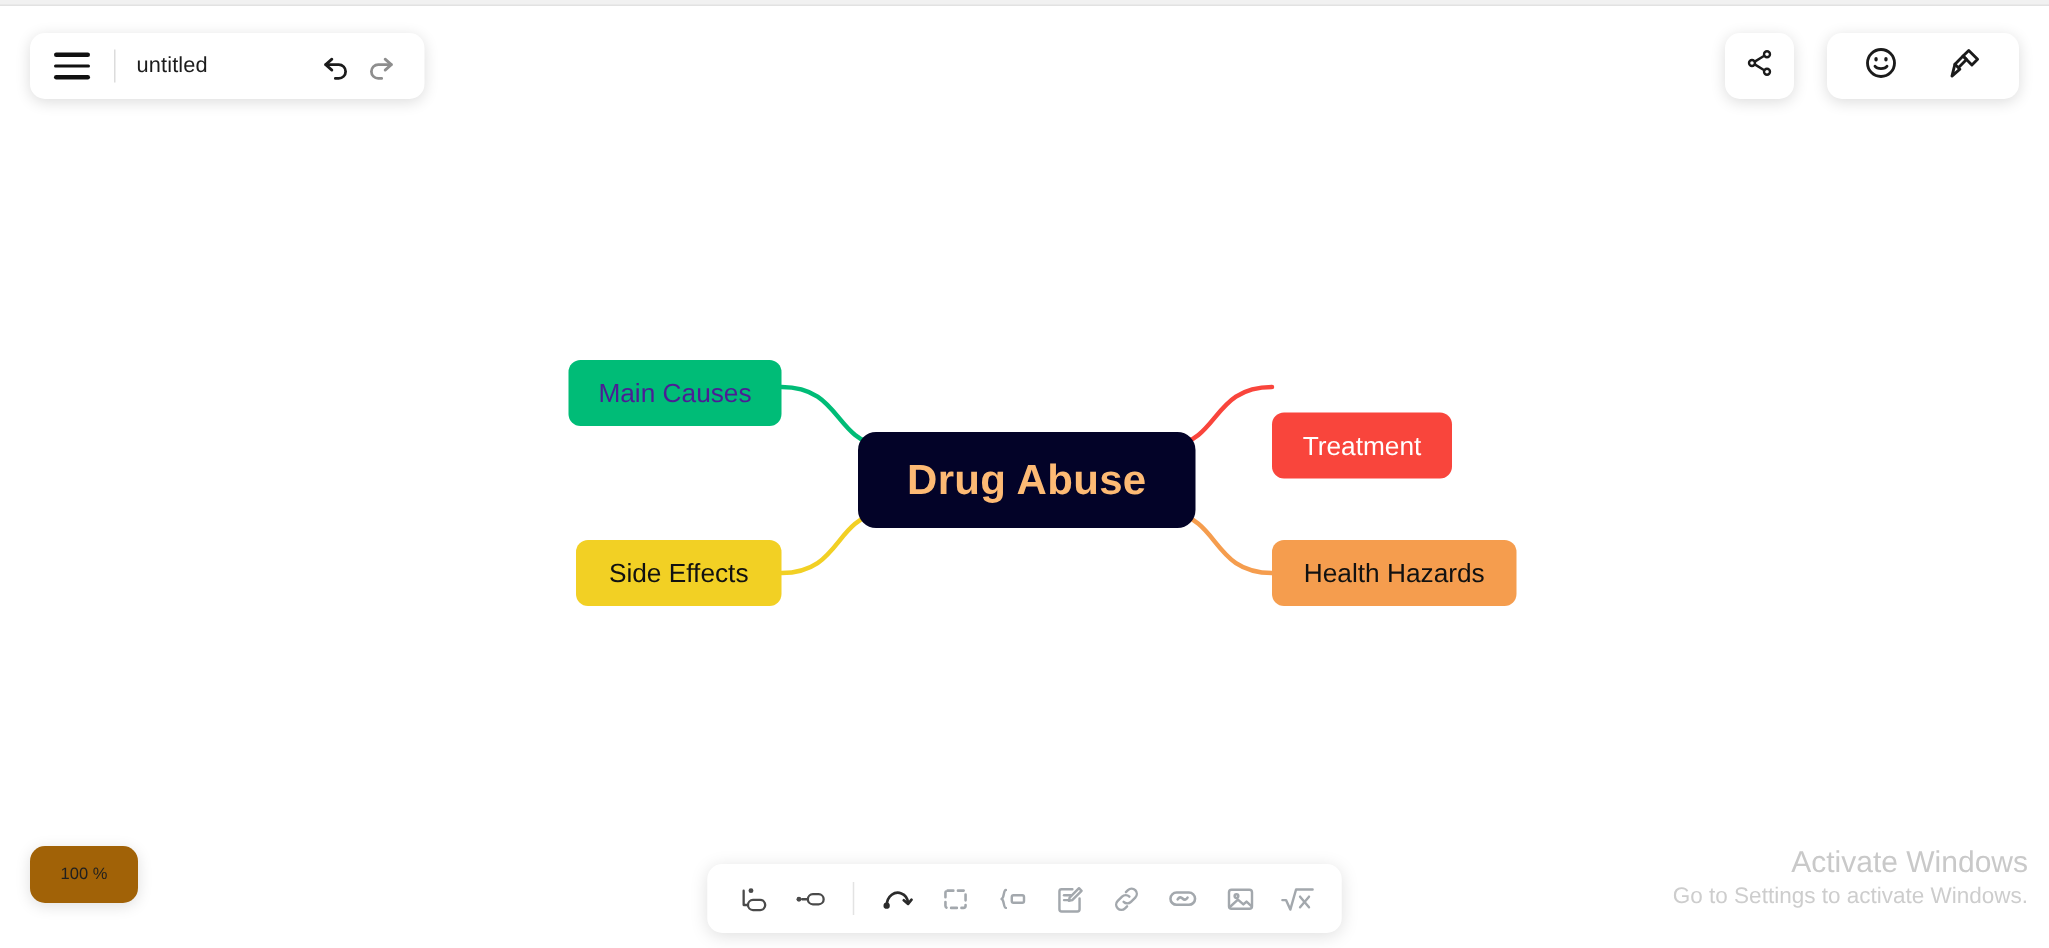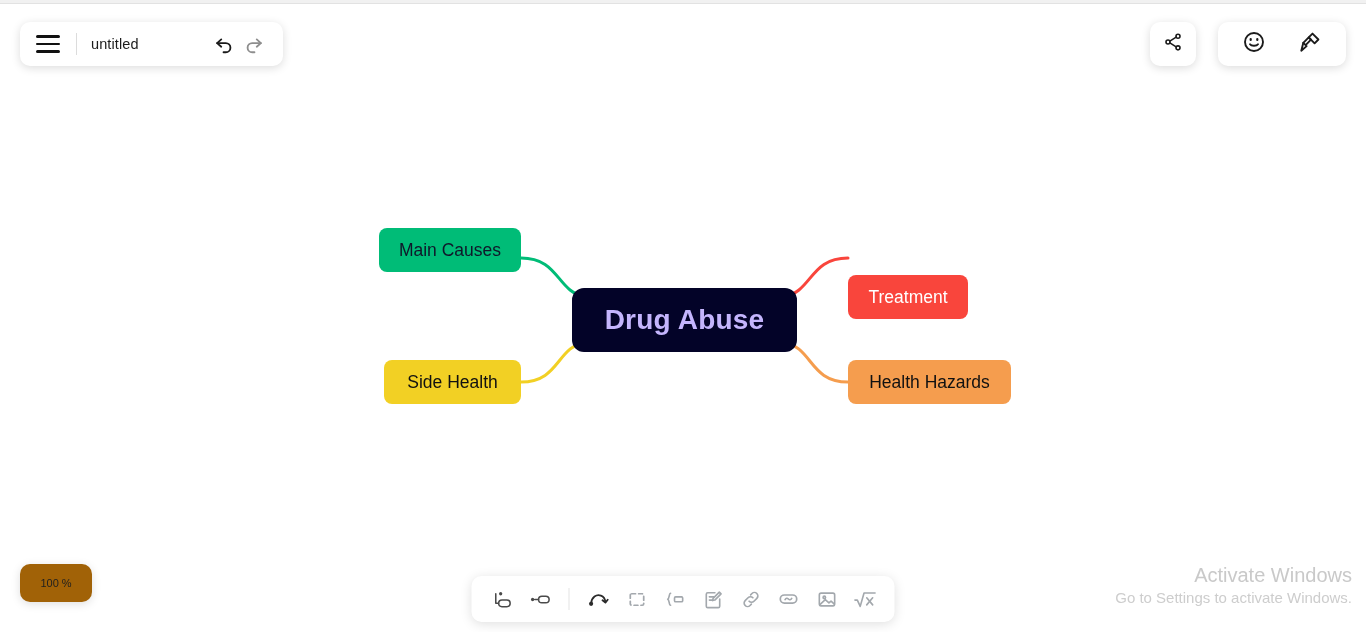--- a/index.html
+++ b/index.html
@@ -210,29 +210,29 @@
   </div>
 
   <div class="canvas">
     <svg id="links" width="1366" height="632">
         <path d="M 521 258 C 560 258 556 292 586 297" stroke="#00bc77" stroke-width="3" fill="none" stroke-linecap="round"></path>
         <path d="M 521 382 C 560 382 556 347 586 342" stroke="#f2d024" stroke-width="3" fill="none" stroke-linecap="round"></path>
         <path d="M 848 258 C 809 258 813 292 783 297" stroke="#f9453c" stroke-width="3" fill="none" stroke-linecap="round"></path>
         <path d="M 848 382 C 809 382 813 347 783 342" stroke="#f59d4e" stroke-width="3" fill="none" stroke-linecap="round"></path>
       </svg>
 
-    <div class="node root" style="left: 572px; top: 288px; width: 225px; height: 64px; background: rgb(3, 3, 40); color: #c4b5fd;">
+    <div class="node root" style="left: 572px; top: 288px; width: 225px; height: 64px; background: rgb(3, 3, 40); color: #fdba74;">
       <span>Drug Abuse</span>
     </div>
 
-    <div class="node branch" style="left: 379px; top: 228px; width: 142px; height: 44px; background: rgb(0, 188, 119); color: #0f172a;">
+    <div class="node branch" style="left: 379px; top: 240px; width: 142px; height: 44px; background: rgb(0, 188, 119); color: #4c1d95;">
       <span>Main Causes</span>
     </div>
     <div class="node branch" style="left: 384px; top: 360px; width: 137px; height: 44px; background: rgb(242, 208, 36); color: rgb(17, 17, 17);">
-      <span>Side Health</span>
+      <span>Side Effects</span>
     </div>
     <div class="node branch" style="left: 848px; top: 236px; width: 120px; height: 44px; background: rgb(249, 69, 60); color: rgb(255, 255, 255); margin-top: 39px;">
       <span>Treatment</span>
     </div>
     <div class="node branch" style="left: 848px; top: 360px; width: 163px; height: 44px; background: rgb(245, 157, 78); color: rgb(17, 17, 17);">
       <span>Health Hazards</span>
     </div>
   </div>
 
   <div class="zoom-badge">

